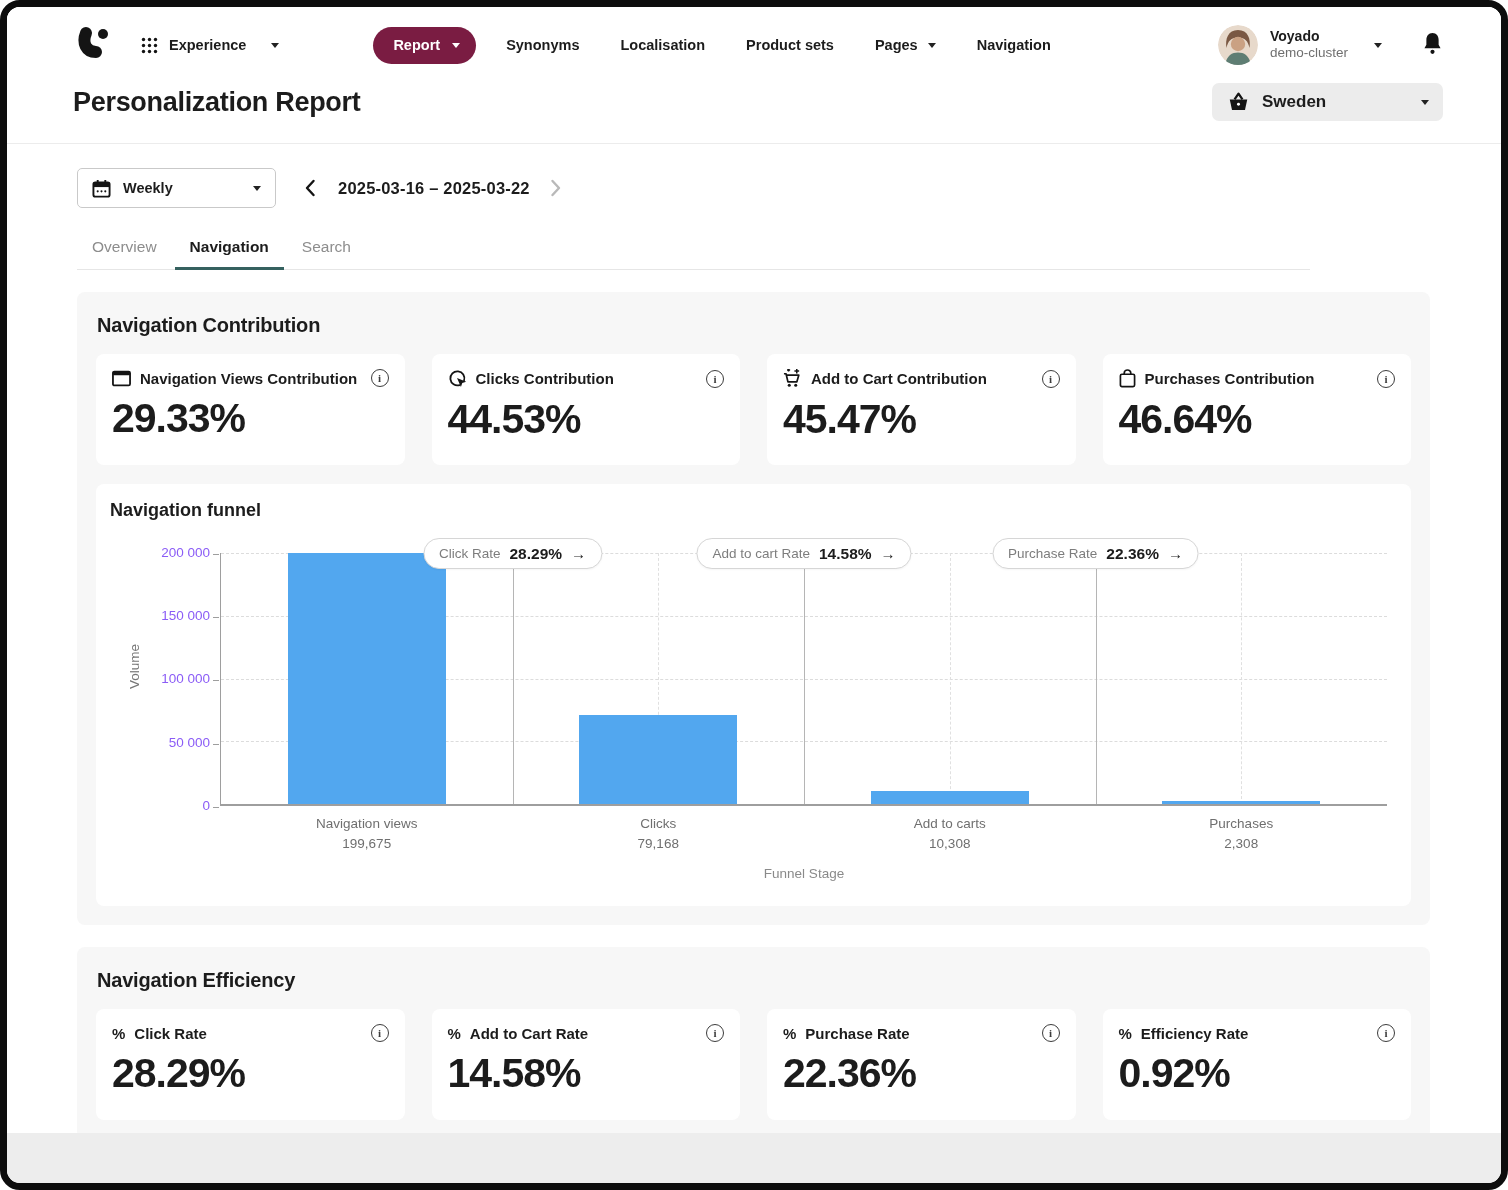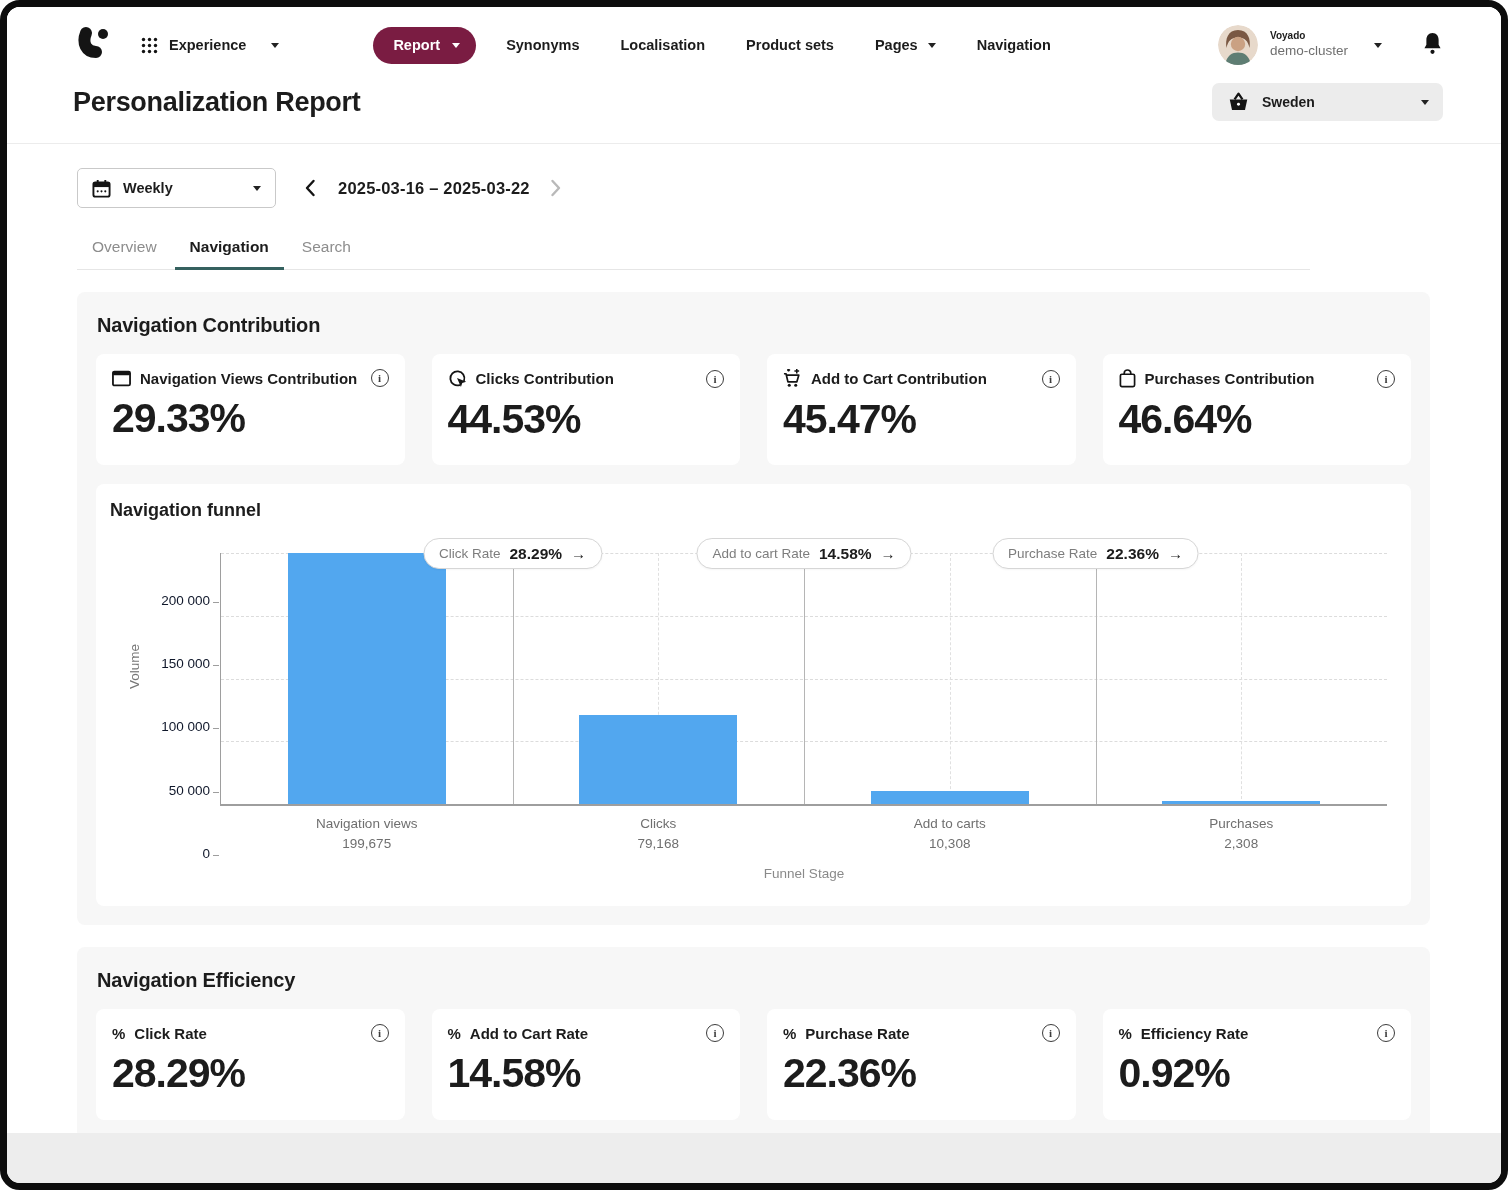--- a/index.html
+++ b/index.html
@@ -24,29 +24,29 @@
   .caret { width:0; height:0; border-left:5px solid transparent; border-right:5px solid transparent; border-top:6px solid #222; display:inline-block; }
   .caret.white { border-top-color:#fff; }
   .caret.sm { border-left-width:4px; border-right-width:4px; border-top-width:5px; }
   .reports-btn { background:var(--accent-maroon,#7a1c42); color:#fff; border:none; border-radius:19px;
     height:37px; padding:0 16px 0 20px; display:flex; align-items:center; gap:12px;
     font-size:14.5px; font-weight:700; margin-right:30px; cursor:pointer; font-family:inherit; }
   .nav-link { font-size:14.5px; font-weight:600; margin-right:41px; cursor:pointer; display:flex; align-items:center; gap:10px; }
   .user-area { margin-left:auto; display:flex; align-items:center; }
   .avatar { width:40px; height:40px; border-radius:50%; overflow:hidden; flex-shrink:0; }
   .user-text { margin-left:12px; line-height:1.25; }
-  .user-name { font-size:10px; font-weight:700; }
+  .user-name { font-size:14px; font-weight:700; }
   .user-cluster { font-size:13.5px; color:#6f6f6f; }
   .user-caret { margin-left:26px; }
   .bell { margin-left:40px; cursor:pointer; }
 
   .title-row { display:flex; justify-content:space-between; align-items:center; margin:12px 0 22px; }
   .page-title { font-size:27px; font-weight:800; letter-spacing:-0.3px; }
   .market-btn { width:231px; height:38px; background:#ececec; border:none; border-radius:7px;
-    display:flex; align-items:center; padding:0 14px 0 16px; gap:13px; font-size:14px; font-weight:700;
+    display:flex; align-items:center; padding:0 14px 0 16px; gap:13px; font-size:17px; font-weight:700;
     cursor:pointer; font-family:inherit; color:#1c1c1c; }
   .market-btn .caret { margin-left:auto; }
 
   
   .content { padding:0 71px 0 70px; }
   .toolbar { display:flex; align-items:center; margin-top:24px; }
   .period-btn { width:199px; height:40px; background:#fff; border:1px solid #c9c9c9; border-radius:5px;
     display:flex; align-items:center; gap:12px; padding:0 14px; font-size:14.5px; font-weight:600;
     cursor:pointer; font-family:inherit; color:#1c1c1c; }
   .period-btn .caret { margin-left:auto; }
@@ -82,21 +82,21 @@
   .plot { position:absolute; left:110px; top:32px; width:1167px; height:253px;
     border-left:1px solid #9e9e9e; border-bottom:2px solid #9e9e9e; }
   .hg { position:absolute; left:0; right:0; border-top:1px dashed #dcdcdc; }
   .hg.h0{top:0} .hg.h1{top:25%} .hg.h2{top:50%} .hg.h3{top:75%}
   .vs { position:absolute; top:0; bottom:0; border-left:1px solid #b5b5b5; }
   .vs.v1{left:25%} .vs.v2{left:50%} .vs.v3{left:75%}
   .vd { position:absolute; top:0; bottom:0; border-left:1px dashed #e0e0e0; }
   .vd.d0{left:12.5%} .vd.d1{left:37.5%} .vd.d2{left:62.5%} .vd.d3{left:87.5%}
   .bar { position:absolute; bottom:0; width:158px; transform:translateX(-50%); background:var(--bar-blue,#52a7ef); }
   .bar.b0{left:12.5%} .bar.b1{left:37.5%} .bar.b2{left:62.5%} .bar.b3{left:87.5%}
-  .ytick { position:absolute; width:92px; left:8px; text-align:right; font-size:13.5px; color:#0f172a;margin-top:48px; }
+  .ytick { position:absolute; width:92px; left:8px; text-align:right; font-size:13.5px; color:#8b5cf6; }
   .ytick::after { content:""; position:absolute; right:-9px; top:9px; width:6px; height:1px; background:#9e9e9e; }
   .yt4{top:24px} .yt3{top:87px} .yt2{top:150px} .yt1{top:214px} .yt0{top:277px}
   .ylab { position:absolute; left:-21px; top:138px; width:90px; text-align:center; font-size:13.5px; color:#777;
     transform:rotate(-90deg); }
   .rate-pill { position:absolute; top:-15px; transform:translateX(-50%); background:#fff; border:1px solid #d6d6d6;
     border-radius:17px; height:31px; padding:0 15px; display:flex; align-items:center; gap:9px; z-index:3;
     cursor:pointer; white-space:nowrap; box-shadow:0 1px 2px rgba(0,0,0,0.04); }
   .rate-pill.p1{left:25%} .rate-pill.p2{left:50%} .rate-pill.p3{left:75%}
   .pill-label { font-size:13.5px; color:#7d7d7d; }
   .pill-value { font-size:15.5px; font-weight:800; }

